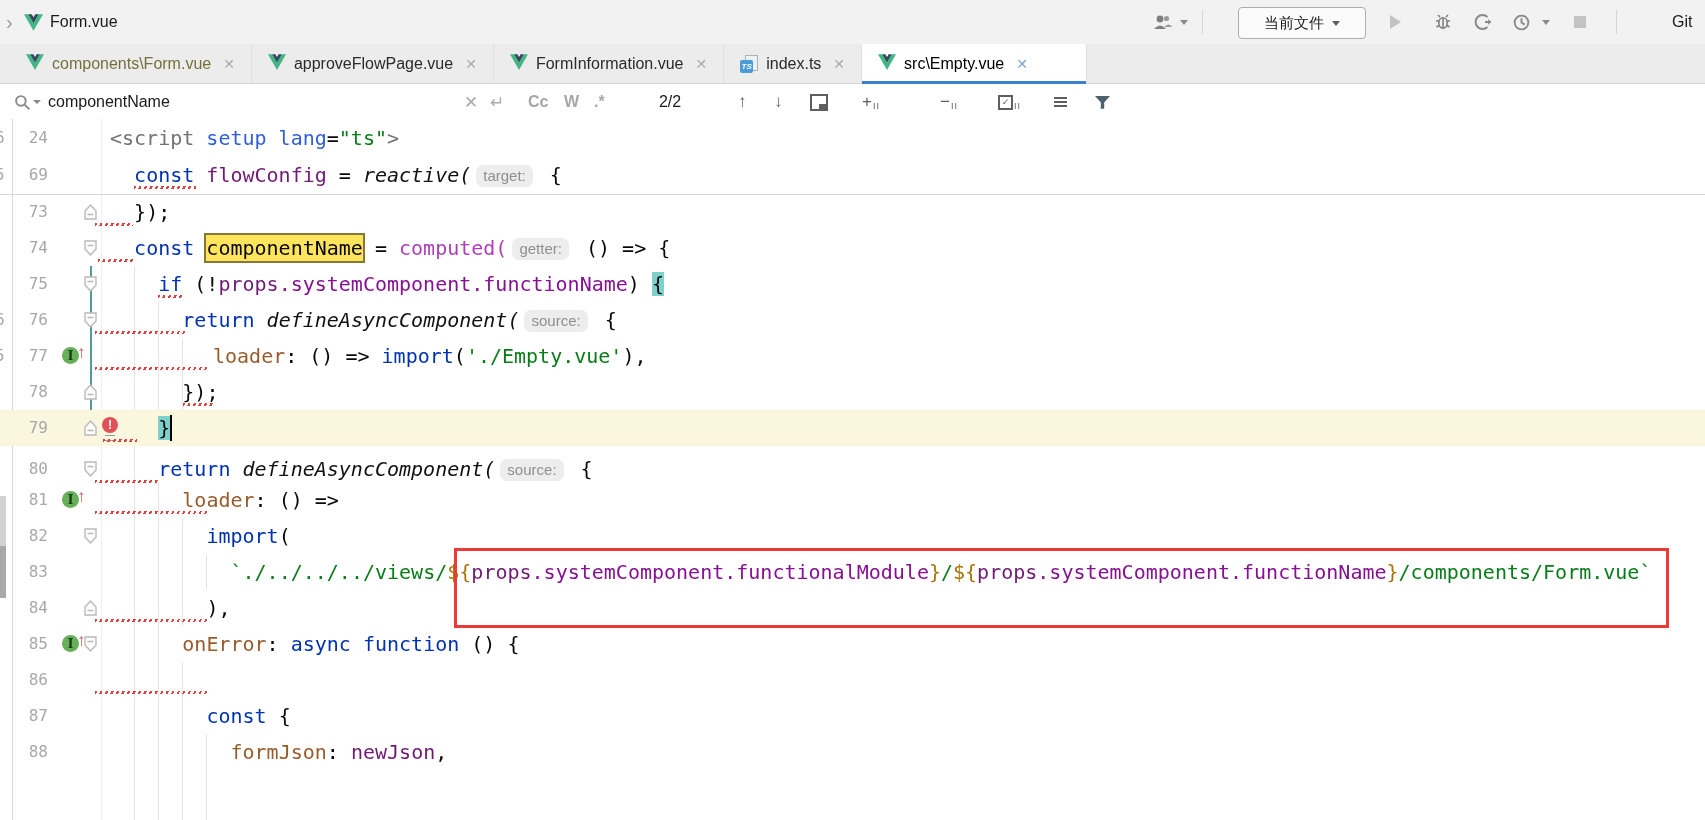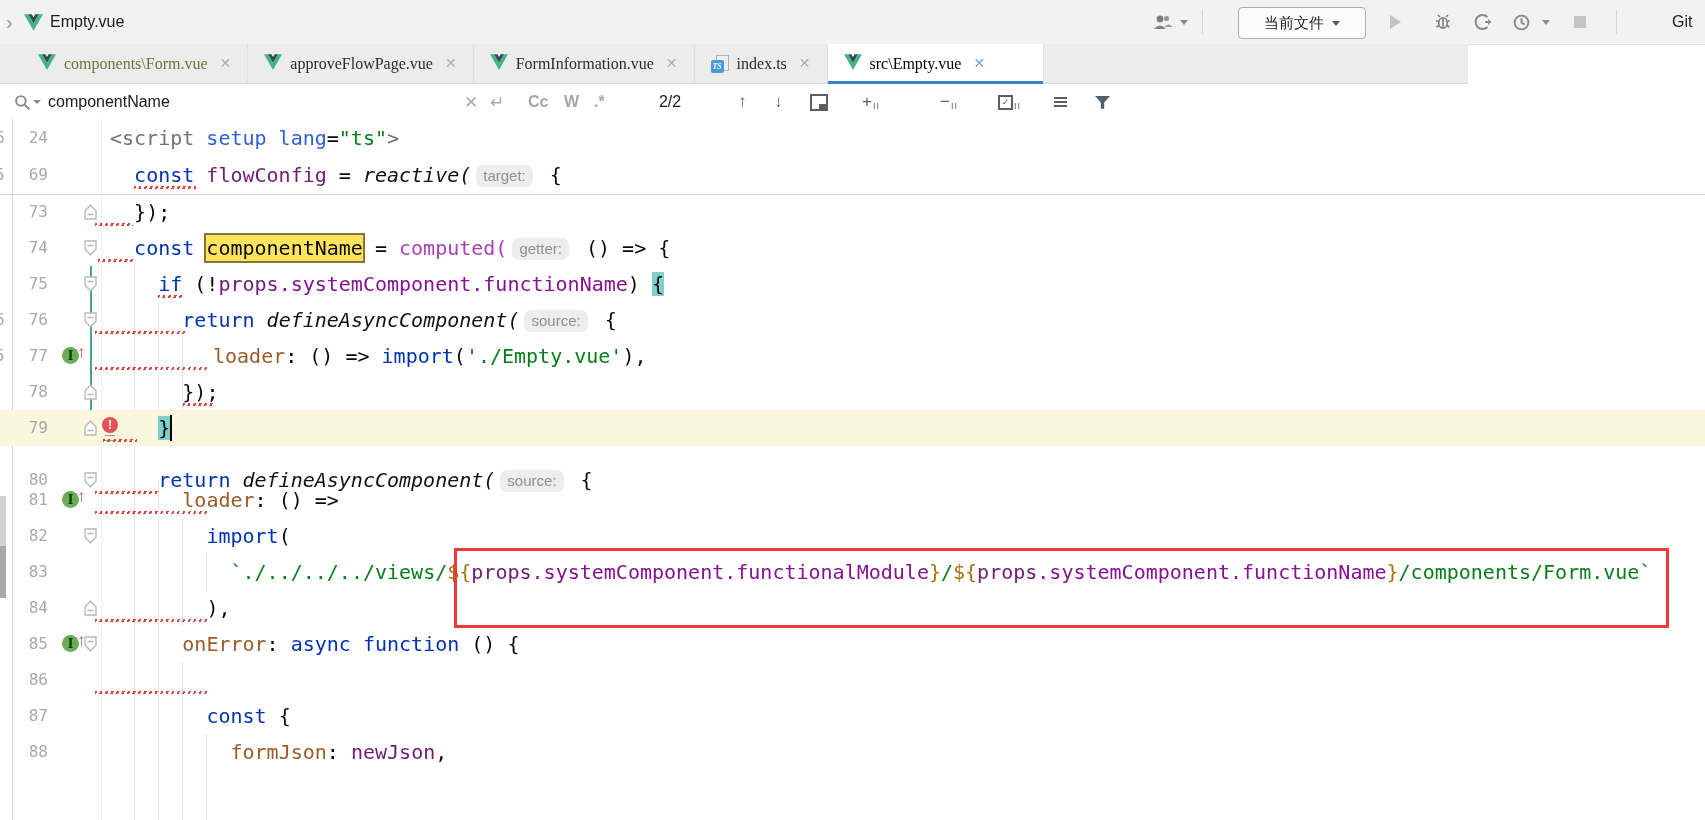--- a/index.html
+++ b/index.html
@@ -10,22 +10,22 @@
   .tb-item{position:absolute;top:0;height:44px;display:flex;align-items:center;}
   .tb-label{font-size:16px;color:#1A1A1A;}
   .chev{color:#9A9A9A;font-size:20px;}
   .vsep{position:absolute;top:10px;width:1px;height:24px;background:#D5D5D5;}
   .caret-down{width:0;height:0;border-left:4px solid transparent;border-right:4px solid transparent;border-top:5px solid #8A8A8A;}
   #runcfg{position:absolute;left:1238px;top:7px;width:126px;height:30px;border:1px solid #ADADAD;border-radius:4px;
           background:#FBFBFB;display:flex;align-items:center;justify-content:center;gap:8px;font-size:15px;color:#1A1A1A;}
   .play-tri{width:0;height:0;border-top:7px solid transparent;border-bottom:7px solid transparent;border-left:11px solid #C3C3C3;}
   .stop-sq{width:12px;height:12px;background:#C3C3C3;}
   
-  #tabbar{position:absolute;left:0;top:44px;width:1468px;height:40px;background:#ECECEC;border-bottom:1px solid #D4D4D4;
-          display:flex;align-items:stretch;padding-left:22px;box-sizing:border-box;font-family:Liberation Serif, serif;}
+  #tabbar{position:absolute;left:0;top:44px;width:1705px;height:40px;background:#ECECEC;border-bottom:1px solid #D4D4D4;
+          display:flex;align-items:stretch;padding-left:10px;box-sizing:border-box;}
   .tab{display:flex;align-items:center;gap:8px;padding:0 16px;font-size:16px;color:#2B2B2B;position:relative;border-right:1px solid #E0E0E0;}
   .tab .close{color:#ABABAB;font-size:14px;margin-left:4px;}
   .tab.modified{color:#72713B;}
   .tab.active{background:#FFFFFF;color:#000;padding-right:58px;}
   .tab.active:after{content:"";position:absolute;left:0;right:0;bottom:-1px;height:3px;background:#3B7FD1;}
   .tab.active .close{color:#7AA3D4;}
   .ts-ico{position:relative;width:18px;height:18px;}
   .ts-ico .doc{position:absolute;right:0;top:0;width:11px;height:14px;background:#EDF1F4;border:1px solid #A8B2BC;}
   .ts-ico .sq{position:absolute;left:0;bottom:0;width:13px;height:13px;background:#4A9CD6;color:#fff;font-size:8px;font-weight:bold;
               display:flex;align-items:center;justify-content:center;border-radius:2px;}
@@ -87,21 +87,21 @@
     <div class="tb-item" style="left:6px;">
         <span class="chev">›</span>
       </div>
     <div class="tb-item" style="left:24px;">
       <svg width="19" height="17" viewBox="0 0 24 21">
           <path d="M0 0 L12 21 L24 0 H18.6 L12 11.4 L5.4 0 Z" fill="#41B883"></path>
           <path d="M5.4 0 L12 11.4 L18.6 0 H14.2 L12 3.8 L9.8 0 Z" fill="#35495E"></path>
         </svg>
     </div>
     <div class="tb-item" style="left:50px;">
-        <span class="tb-label">Empty.vue</span>
+        <span class="tb-label">Form.vue</span>
       </div>
 
     <div class="tb-item" style="left:1152px;">
       <svg width="22" height="18" viewBox="0 0 22 18" fill="#7F7F7F">
           <circle cx="8" cy="6" r="3.4"></circle>
           <path d="M2 16 q6 -7 12 0 z"></path>
           <circle cx="14.5" cy="5.5" r="2.6" fill="#9A9A9A"></circle>
           <path d="M12 14 q4.5 -5 8.5 0 z" fill="#9A9A9A"></path>
         </svg>
     </div>
@@ -352,21 +352,21 @@
               <path d="M2 16 H13 V8 L7.5 2 L2 8 Z" fill="#FDFDFD" stroke="#B9B9B9" stroke-width="1.4"></path>
               <line x1="4.5" y1="11.5" x2="10.5" y2="11.5" stroke="#B9B9B9" stroke-width="1.5"></line>
             </svg></span>
           <span class="errico">
             <span class="errc">!</span>
             <span class="errb"></span>
           </span>
           <div class="code" style="left: 158.2px;"><span class="brace">}</span><span class="caret-bar"></span></div>
           <div class="wavy" style="left: 103px; width: 34px; top: 29px;"></div>
         </div>
-        <div class="row" style="top: 343px;">
+        <div class="row" style="top: 332px;">
           <div class="lnum">80</div>
           <span class="fold"><svg width="15" height="18">
               <path d="M2 2 H13 V10 L7.5 16 L2 10 Z" fill="#FDFDFD" stroke="#B9B9B9" stroke-width="1.4"></path>
               <line x1="4.5" y1="6.5" x2="10.5" y2="6.5" stroke="#B9B9B9" stroke-width="1.5"></line>
             </svg></span>
           <div class="code" style="left: 158.2px;"><span class="c-kw">return </span><span class="c-italic">defineAsyncComponent(</span><span class="hint">source:</span><span class="c-plain"> {</span></div>
           <div class="wavy" style="left: 95px; width: 64px; top: 29px;"></div>
         </div>
         <div class="row" style="top: 363px;">
           <div class="lnum">81</div>

